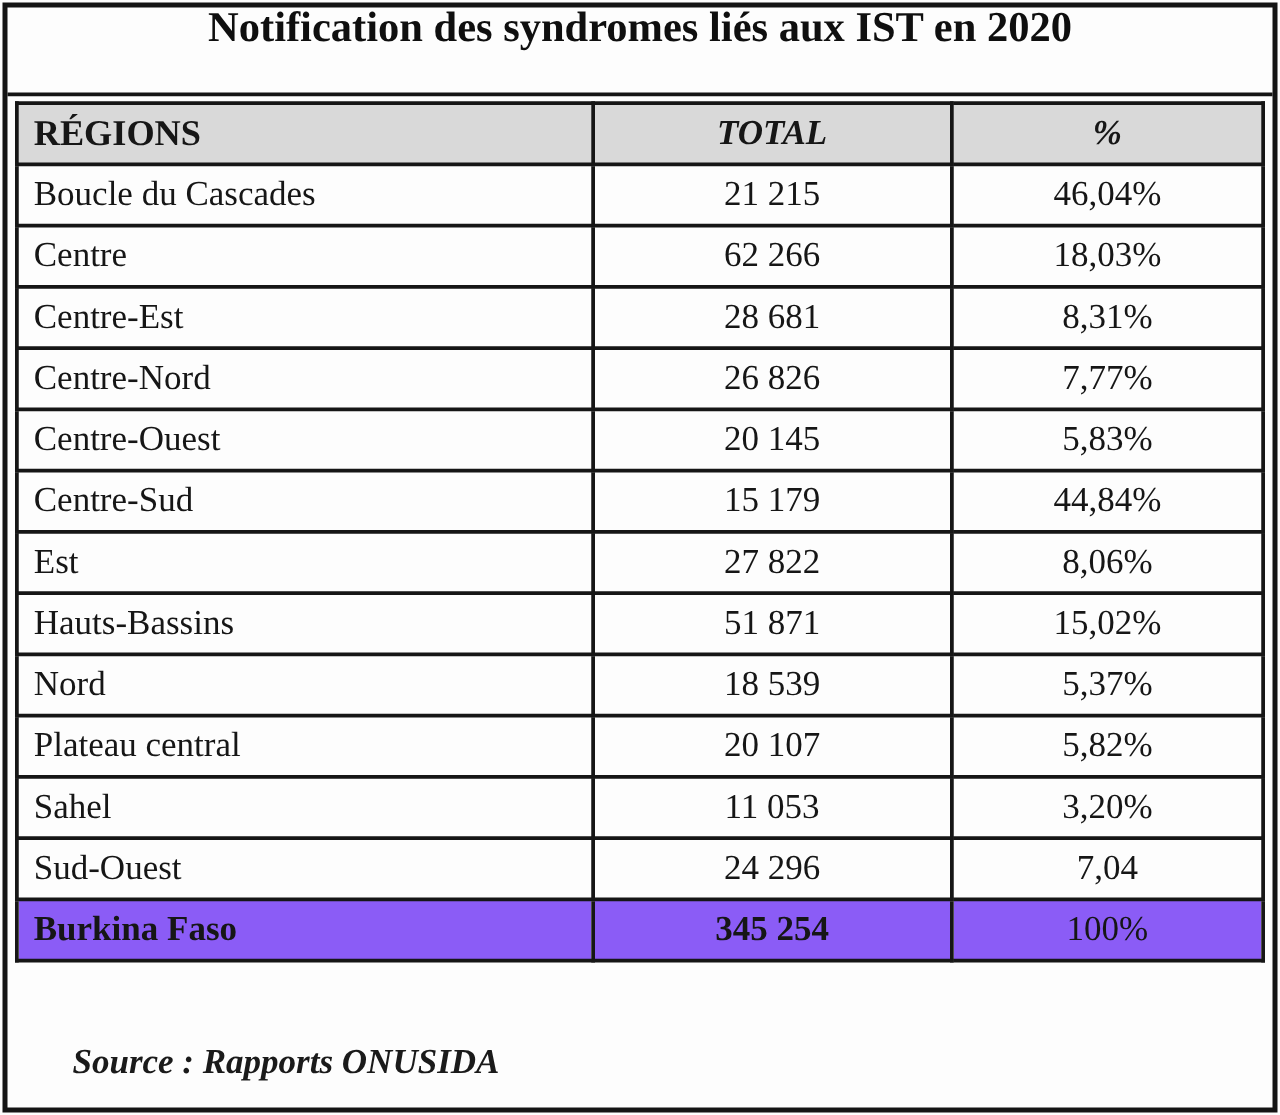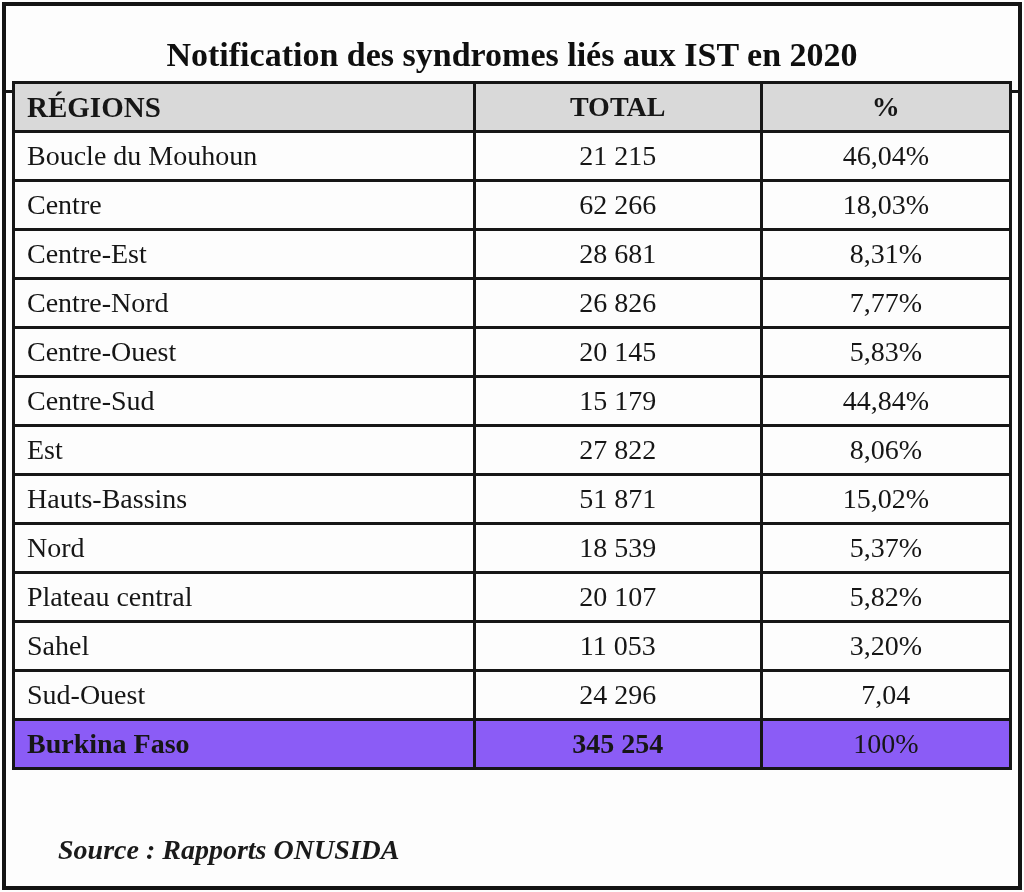--- a/index.html
+++ b/index.html
@@ -21,25 +21,25 @@
     position: absolute;
     inset: 2px;
     border: 4px solid #141414;
     pointer-events: none;
   }
   
   .title-box {
     position: absolute;
     left: 6px;
     right: 6px;
-    top: 20px;
+    top: 4px;
     height: 70px;
     border-bottom: 3px solid #141414;
     display: flex;
-    align-items: center;
+    align-items: flex-start;
     justify-content: center;
   }
   .title-text {
     font-size: 34px;
     font-weight: bold;
     letter-spacing: 0px;
     color: #0f0f0f;
     white-space: nowrap;
   }
   
@@ -68,20 +68,21 @@
   th.h-region {
     text-align: left;
     padding-left: 12px;
     font-weight: bold;
     font-size: 29px;
   }
   th.h-total,
   th.h-pct {
     text-align: center;
     font-weight: bold;
+    font-style: italic;
   }
   td.c-region {
     text-align: left;
     padding-left: 12px;
   }
   td.c-total,
   td.c-pct {
     text-align: center;
   }
   tr.total-row td {
@@ -123,21 +124,21 @@
     </colgroup>
     <thead>
       <tr>
         <th class="h-region">RÉGIONS</th>
         <th class="h-total">TOTAL</th>
         <th class="h-pct">%</th>
       </tr>
     </thead>
     <tbody>
       <tr>
-        <td class="c-region">Boucle du Mouhoun</td>
+        <td class="c-region">Boucle du Cascades</td>
         <td class="c-total">21 215</td>
         <td class="c-pct">46,04%</td>
       </tr>
       <tr>
         <td class="c-region">Centre</td>
         <td class="c-total">62 266</td>
         <td class="c-pct">18,03%</td>
       </tr>
       <tr>
         <td class="c-region">Centre-Est</td>

